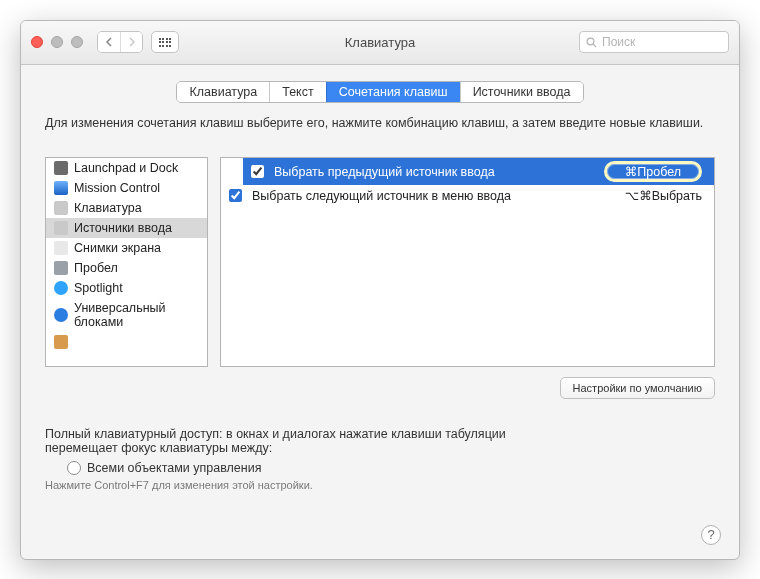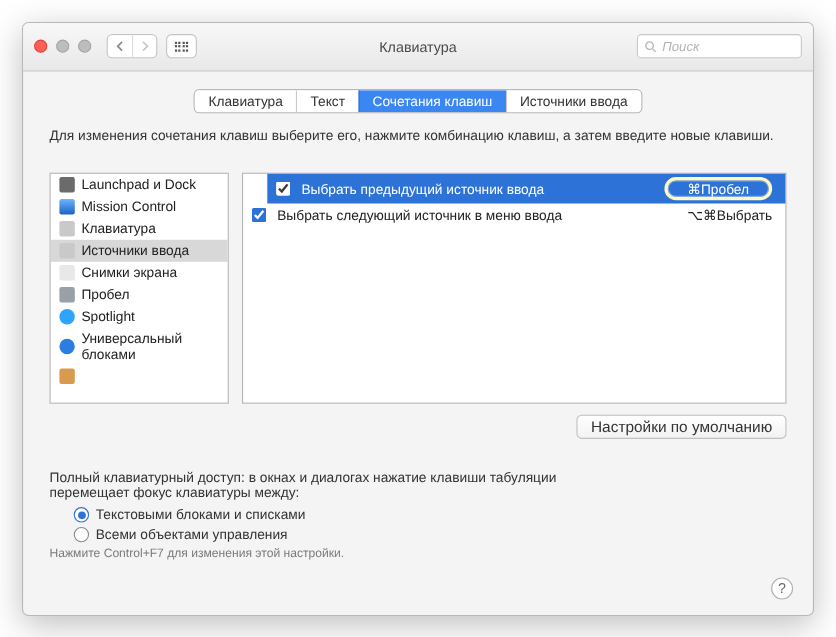--- a/index.html
+++ b/index.html
@@ -68,21 +68,20 @@
     margin-left: auto;
     width: 150px; height: 22px;
     border: 1px solid #c8c8c8;
     border-radius: 4px;
     background: #fff;
     display: flex; align-items: center;
     padding: 0 6px;
     color: #b4b4b4;
     font-size: 12px;
     gap: 5px;
-    font-style: italic;
   }
   .search svg { flex-shrink: 0; }
   .body { flex:1; padding: 16px 24px 14px; display:flex; flex-direction:column; }
   .tabs { display:flex; justify-content:center; margin-bottom: 12px; }
   .segmented {
     display:flex; border:1px solid #b6b6b6; border-radius:5px; overflow:hidden;
     height: 22px; background:#fff;
   }
   .seg { padding: 0 12px; font-size: 12.5px; display:flex; align-items:center; color:#333; background:#fff; }
   .seg + .seg { border-left: 1px solid #c9c9c9; }
@@ -110,21 +109,21 @@
     margin-left: auto;
     box-shadow: inset 0 0 0 1px rgba(255,255,255,0.4);
   }
   .below-cols { display:flex; justify-content:flex-end; margin-top:10px; }
   .btn {
     height: 22px;
     padding: 0 12px;
     border: 1px solid #c0c0c0;
     border-radius: 5px;
     background: linear-gradient(#ffffff,#f2f2f2);
-    font-size: 14px; color:#333;
+    font-size: 11px; color:#333;
     display:flex; align-items:center;
   }
   .fka { margin-top: 28px; font-size:12.5px; color:#333; }
   .radios { margin: 6px 0 0 22px; }
   .radio-row { display:flex; align-items:center; gap:6px; font-size:12.5px; margin-bottom:4px; }
   .radio { width:14px; height:14px; border-radius:50%; border:1px solid #8a8a8a; background:#fff; display:flex; align-items:center; justify-content:center; }
   .radio.sel { border-color:#2d72d7; }
   .radio.sel::after { content:""; width:7px; height:7px; border-radius:50%; background:#2d72d7; }
   .hint { font-size:11px; color:#7a7a7a; margin-top:4px; }
   .help { position:absolute; right:18px; bottom:14px; width:20px; height:20px; border-radius:50%; border:1px solid #b0b0b0; background:#fff; color:#666; font-size:13px; display:flex; align-items:center; justify-content:center; }
@@ -246,24 +245,20 @@
       <div class="btn">
         <span>Настройки по умолчанию</span>
       </div>
     </div>
 
     <div class="fka">
       <div>Полный клавиатурный доступ: в окнах и диалогах нажатие клавиши табуляции</div>
       <div>перемещает фокус клавиатуры между:</div>
       <div class="radios" id="radios">
           <div class="radio-row">
-            <div class="radio sel"></div>
-            <span>Текстовыми блоками и списками</span>
-          </div>
-          <div class="radio-row">
             <div class="radio"></div>
             <span>Всеми объектами управления</span>
           </div>
         </div>
       <div class="hint">Нажмите Control+F7 для изменения этой настройки.</div>
     </div>
 
   </div>
   <div class="help">?</div>
 </div>

